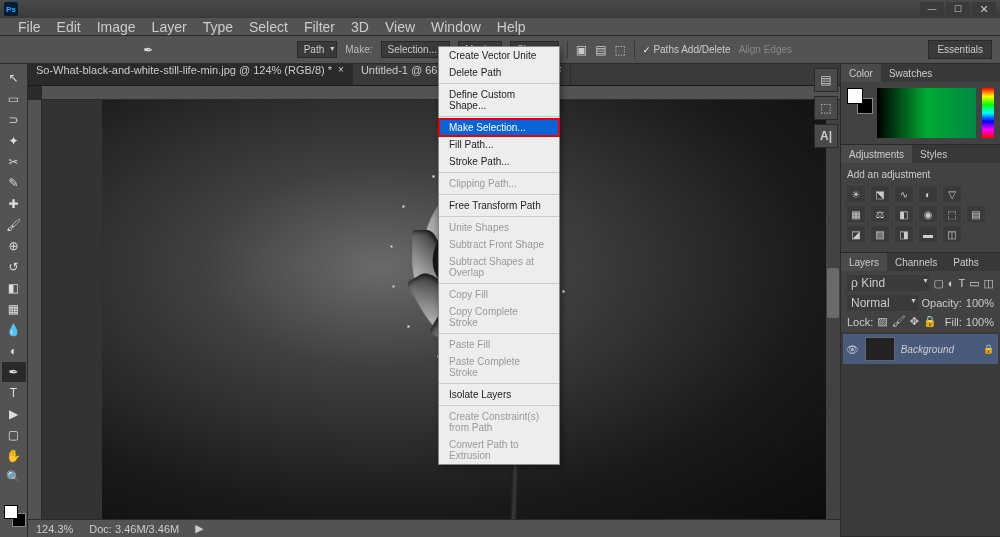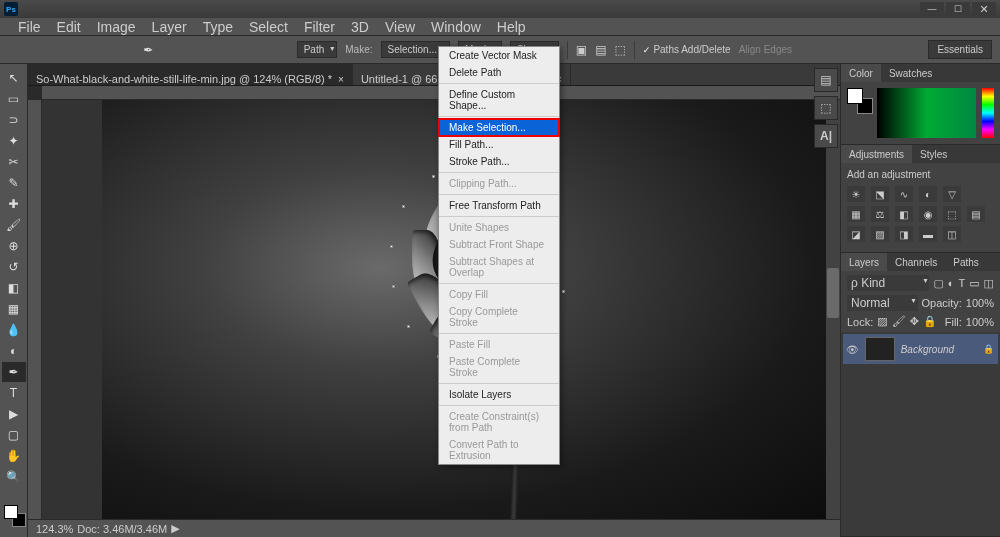--- a/index.html
+++ b/index.html
@@ -21,37 +21,37 @@
 .workspace-sel{margin-left:auto;background:#3a3a3a;padding:3px 8px;font-size:10px;border:1px solid #2a2a2a}
 .main{display:flex;height:calc(100% - 64px)}
 .toolbar{width:28px;background:#535353;border-right:1px solid #2a2a2a;display:flex;flex-direction:column;padding:4px 0;gap:1px}
 .tool{width:24px;height:20px;margin:0 auto;display:flex;align-items:center;justify-content:center;cursor:pointer;font-size:12px;color:#ddd}
 .tool.active{background:#2a2a2a}
 .swatches{margin-top:auto;padding:4px;position:relative;height:30px}
 .swatch-fg{width:14px;height:14px;background:#fff;border:1px solid #000;position:absolute;top:2px;left:4px}
 .swatch-bg{width:14px;height:14px;background:#000;border:1px solid #888;position:absolute;top:10px;left:12px}
 .docarea{flex:1;background:#2a2a2a;display:flex;flex-direction:column;position:relative}
 .tabs{height:22px;background:#3a3a3a;display:flex;align-items:center;border-bottom:1px solid #1a1a1a}
-.tab{padding:0 8px;height:100%;display:flex;align-items:flex-end;font-size:10px;cursor:pointer;border-right:1px solid #2a2a2a}
+.tab{padding:0 8px;height:100%;display:flex;align-items:flex-start;font-size:10px;cursor:pointer;border-right:1px solid #2a2a2a}
 .tab.active{background:#2a2a2a}
 .tab-close{margin-left:6px;font-size:10px}
 .ruler-h{height:14px;background:#535353;border-bottom:1px solid #2a2a2a;margin-left:14px}
 .canvas-wrap{flex:1;display:flex;position:relative}
 .ruler-v{width:14px;background:#535353;border-right:1px solid #2a2a2a}
 .canvas{flex:1;background:#333;position:relative;overflow:hidden}
 .image{position:absolute;left:60px;top:0;right:8px;bottom:0;background:radial-gradient(ellipse at 38% 40%,#6a6a6a 0%,#404040 28%,#1a1a1a 68%,#0c0c0c 100%)}
 .flower{position:absolute;left:240px;top:60px;width:240px;height:330px}
 .stem{position:absolute;left:170px;top:160px;width:7px;height:280px;background:linear-gradient(90deg,#1a1a1a,#3a3a3a,#1a1a1a);border-radius:3px;transform:rotate(2deg)}
 .petals{position:absolute;left:40px;top:10px;width:190px;height:210px}
 .petal{position:absolute;background:linear-gradient(135deg,#e8e8e8,#888,#222);border-radius:60% 10% 50% 10%;box-shadow:inset -2px -2px 4px rgba(0,0,0,0.6)}
 .path-pts{position:absolute;left:40px;top:10px;width:190px;height:210px}
 .pt{position:absolute;width:3px;height:3px;background:#fff;border:1px solid #888}
 .scroll-v{position:absolute;right:0;top:36px;bottom:18px;width:14px;background:#424242}
 .scroll-thumb{position:absolute;top:40%;width:12px;left:1px;height:50px;background:#6a6a6a;border-radius:2px}
-.statusbar{height:18px;background:#535353;border-top:1px solid #2a2a2a;display:flex;align-items:center;padding:0 8px;font-size:10px;gap:4px}
+.statusbar{height:18px;background:#535353;border-top:1px solid #2a2a2a;display:flex;align-items:center;padding:0 8px;font-size:10px;gap:16px}
 .context-menu{position:absolute;left:438px;top:46px;width:122px;background:#ededed;border:1px solid #888;box-shadow:2px 2px 6px rgba(0,0,0,0.4);z-index:100}
 .ctx-item{padding:3px 10px;font-size:10px;color:#222;cursor:pointer}
 .ctx-item.disabled{color:#999;cursor:default}
 .ctx-item.highlight{background:#0a64d8;color:#fff;outline:2px solid #e00;outline-offset:-1px}
 .ctx-sep{height:1px;background:#ccc;margin:2px 0}
 .panels{width:160px;background:#424242;border-left:1px solid #2a2a2a;display:flex;flex-direction:column}
 .panel-dock{width:28px;position:absolute;right:160px;top:64px;display:flex;flex-direction:column;gap:4px;padding:4px 2px}
 .dock-ico{width:24px;height:24px;background:#4a4a4a;display:flex;align-items:center;justify-content:center;font-size:12px;cursor:pointer;border:1px solid #2a2a2a}
 .panel{border-bottom:1px solid #2a2a2a}
 .panel-tabs{height:18px;background:#383838;display:flex;align-items:flex-start}
@@ -298,21 +298,21 @@
           <div class="layer-thumb"></div>
           <span class="layer-name">Background</span>
           <span class="layer-lock">🔒</span>
         </div>
       </div>
     </div>
   </div>
 </div>
 
 <div class="context-menu" id="ctx">
-    <div class="ctx-item">Create Vector Mask</div>
+    <div class="ctx-item">Create Vector Unite</div>
     <div class="ctx-item">Delete Path</div>
     <div class="ctx-sep"></div>
     <div class="ctx-item">Define Custom Shape...</div>
     <div class="ctx-sep"></div>
     <div class="ctx-item highlight">Make Selection...</div>
     <div class="ctx-item">Fill Path...</div>
     <div class="ctx-item">Stroke Path...</div>
     <div class="ctx-sep"></div>
     <div class="ctx-item disabled">Clipping Path...</div>
     <div class="ctx-sep"></div>

